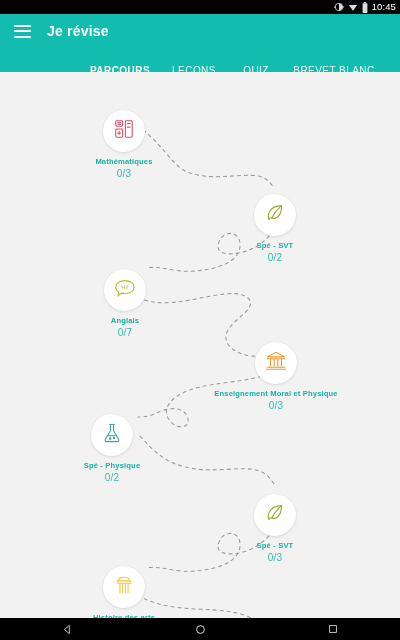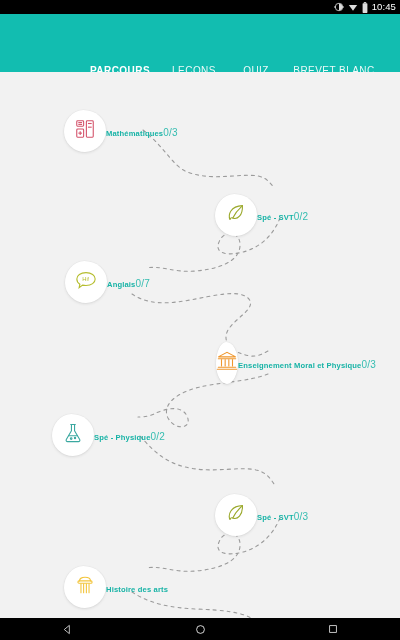--- a/index.html
+++ b/index.html
@@ -139,21 +139,21 @@
     width: 400px;
     height: 546px;
   }
 
   
   .node {
     position: absolute;
     width: 120px;
     margin-left: -60px;
     display: flex;
-    flex-direction: row;
+    flex-direction: column;
     align-items: center;
     cursor: pointer;
   }
   .node-bubble {
     width: 42px;
     height: 42px;
     background: #ffffff;
     border-radius: 46% 54% 50% 50% / 52% 48% 52% 48%;
     box-shadow: 0 1px 3px rgba(0,0,0,0.10), 0 0 0 0.5px rgba(0,0,0,0.035);
     display: flex;
@@ -219,20 +219,28 @@
     <span class="sb-icon">
       <svg width="6" height="11" viewBox="0 0 10 18">
         <rect x="3" y="0" width="4" height="2" fill="#dcdcdc"></rect>
         <rect x="1" y="2" width="8" height="16" rx="1" fill="#dcdcdc"></rect>
       </svg>
     </span>
     <span class="status-time">10:45</span>
   </div>
 
   <div class="appbar">
+    <div class="appbar-top">
+      <div class="hamburger">
+        <span></span>
+          <span></span>
+          <span></span>
+      </div>
+      <div class="app-title">Je révise</div>
+    </div>
 
     <div class="tabs">
       <div class="tab tab-parcours active">
         <span class="tab-label">PARCOURS</span>
         <span class="tab-indicator"></span>
       </div>
       <div class="tab tab-lecons">
         <span class="tab-label">LEÇONS</span>
       </div>
       <div class="tab tab-quiz">
@@ -291,21 +299,21 @@
           <svg width="22" height="22" viewBox="0 0 24 24" fill="none" stroke="#9aa82a" stroke-width="1.2" stroke-linecap="round">
             <path d="M5.5 19.5 C3 14 6 4.5 19 4 C19.5 14.5 13.5 19.5 8.5 17.5 C6.5 16.7 5.5 18 5.5 19.5 Z"></path>
             <path d="M18 5 C14 8.5 11 12.5 8.5 17.5"></path>
           </svg>
         </span>
       </div>
       <div class="node-label">Spé - SVT</div>
       <div class="node-count">0/2</div>
     </div>
 
-    <div class="node" style="left:125px; top:189px;">
+    <div class="node" style="left:125px; top:197px;">
       <div class="node-bubble">
         <span>
           <svg width="24" height="22" viewBox="0 0 26 24" fill="none" stroke="#b5bd2e" stroke-width="1.2" stroke-linecap="round">
             <path d="M13 4 C19 4 23 7 23 11 C23 15 19 18 13 18 C11.6 18 10.4 17.85 9.3 17.6 L5.5 20.5 L6.3 16.6 C4.3 15.3 3 13.3 3 11 C3 7 7 4 13 4 Z"></path>
             <text x="9" y="13.6" font-family="Liberation Sans, sans-serif" font-size="6.4" fill="#b5bd2e" stroke="none">Hi!</text>
           </svg>
         </span>
       </div>
       <div class="node-label">Anglais</div>
       <div class="node-count">0/7</div>

